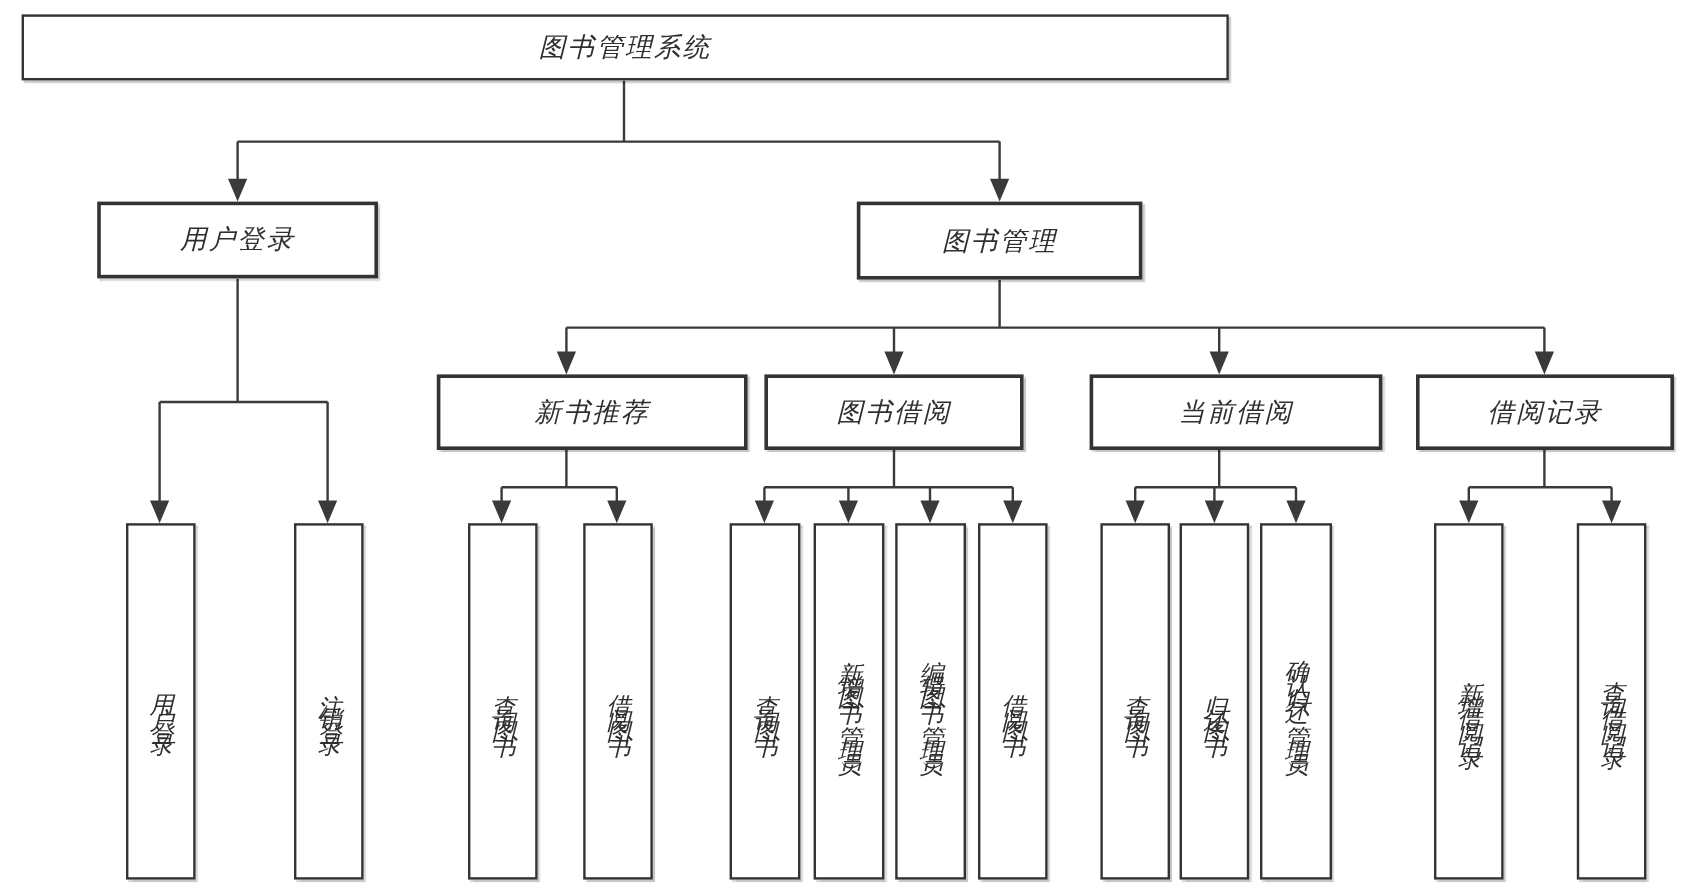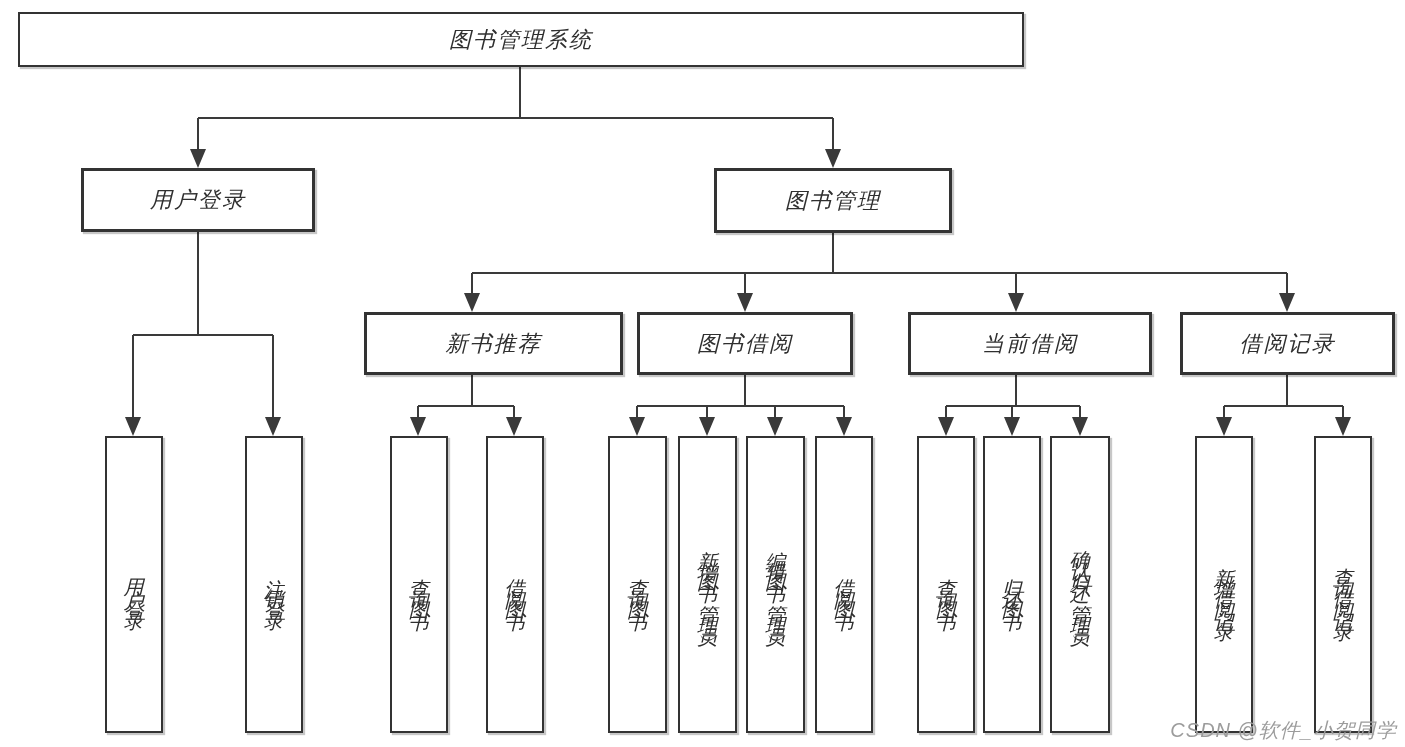--- a/index.html
+++ b/index.html
@@ -134,15 +134,14 @@
     <span class="vlabel">确认归还（管理员）</span>
   </div>
 
   <div class="node leaf" style="left:1195px;top:436px;width:58px;height:297px">
     <span class="vlabel">新增借阅记录</span>
   </div>
   <div class="node leaf" style="left:1314px;top:436px;width:58px;height:297px">
     <span class="vlabel">查询借阅记录</span>
   </div>
 
-  <div class="watermark">CSDN @软件_小贺同学</div>
 
 </div>
 
 </body></html>

